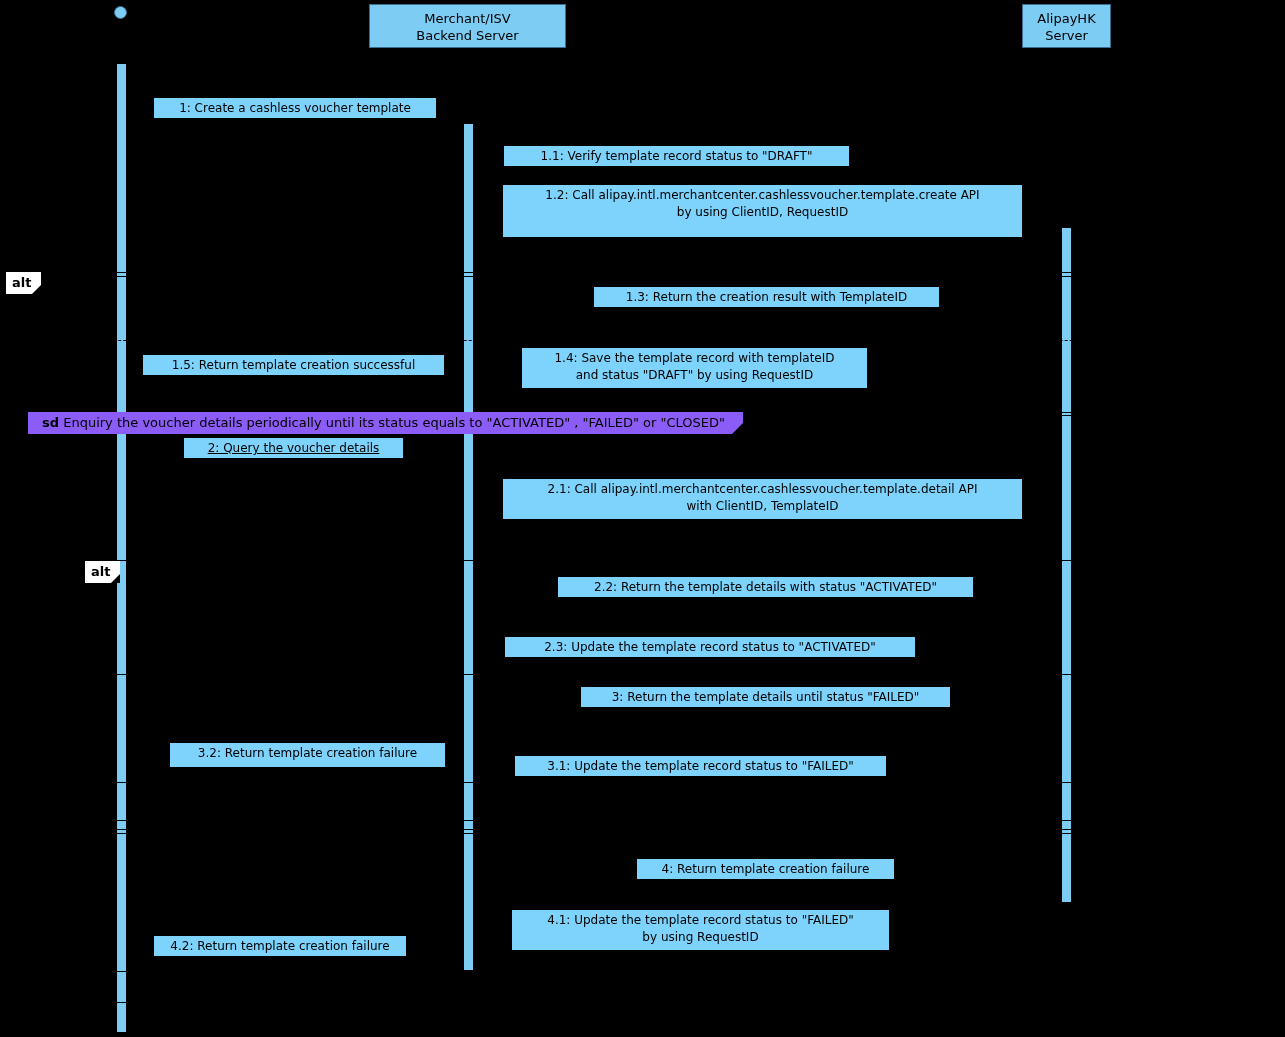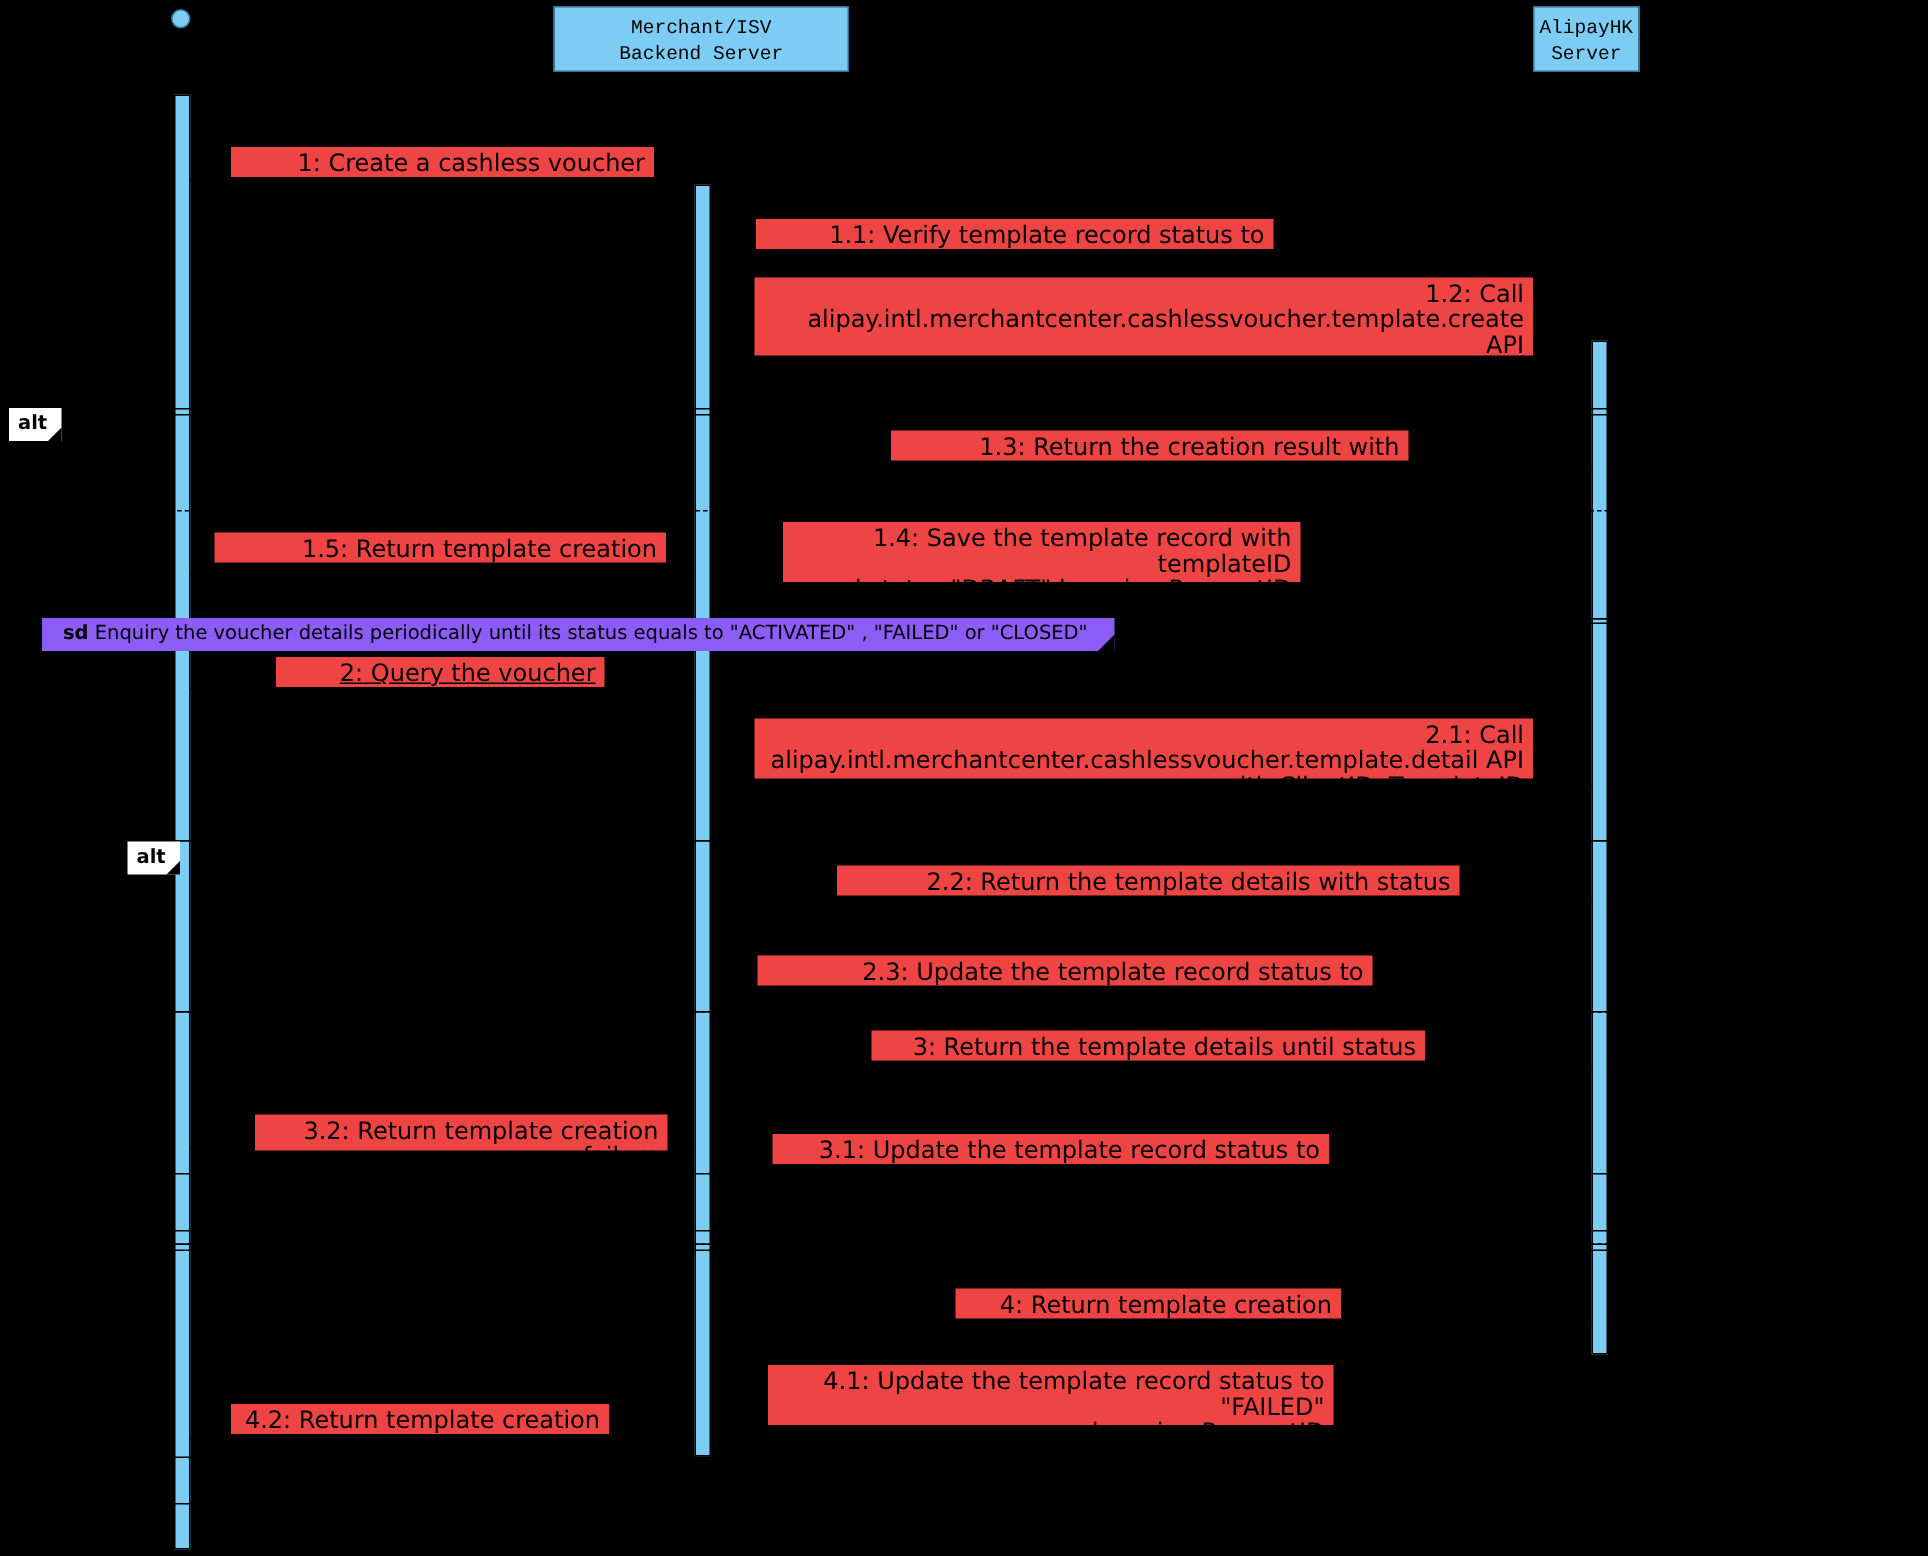--- a/index.html
+++ b/index.html
@@ -20,21 +20,20 @@
     position: absolute;
     background: #7DCCF3;
     border: 1px solid #3a6e8f;
     color: #000000;
     text-align: center;
     font-size: 13px;
     line-height: 17px;
     padding-top: 5px;
     box-sizing: border-box;
     white-space: pre-line;
-    font-family: Liberation Mono, monospace;
   }
   
   .actor-head {
     position: absolute;
     width: 13px;
     height: 13px;
     border-radius: 50%;
     background: #7DCCF3;
     border: 1px solid #3a6e8f;
     box-sizing: border-box;
@@ -59,25 +58,25 @@
   }
   
   .arrow {
     position: absolute;
     height: 1px;
     background: #000000;
   }
   
   .msg {
     position: absolute;
-    background: #ef4444;
-    color: #000000;
-    font-size: 16px;
-    line-height: 17px;
-    text-align: right;
+    background: #7dd3fc;
+    color: #000000;
+    font-size: 12px;
+    line-height: 17px;
+    text-align: center;
     padding: 2px 6px 3px 6px;
     box-sizing: border-box;
     white-space: pre-line;
   }
   
   .frag-tag {
     position: absolute;
     background: #FFFFFF;
     color: #000000;
     font-size: 13px;
@@ -152,21 +151,21 @@
 
   <div class="actor-head" style="left:114px; top:6px;"></div>
   <div class="actor-body" style="left:120px; top:19px; width:1px; height:22px;"></div>
   <div class="actor-body" style="left:108px; top:25px; width:25px; height:1px;"></div>
   <div class="actor-body" style="left:110px; top:41px; width:11px; height:1px;"></div>
   <div class="actor-body" style="left:120px; top:41px; width:11px; height:1px;"></div>
 
   <div class="participant-box" style="left:369px; top:4px; width:197px; height:44px;">Merchant/ISV
 Backend Server</div>
 
-  <div class="participant-box" style="left:1022px; top:4px; width:71px; height:44px;">AlipayHK
+  <div class="participant-box" style="left:1022px; top:4px; width:89px; height:44px;">AlipayHK
 Server</div>
 
   <div class="lifeline" style="left:121px; top:48px; height:985px;"></div>
   <div class="lifeline" style="left:468px; top:48px; height:985px;"></div>
   <div class="lifeline" style="left:1066px; top:48px; height:985px;"></div>
 
   <div class="activation" style="left:116px; top:63px; height:970px;"></div>
   <div class="act-split" style="left:116px; top:276px;"></div>
   <div class="act-split" style="left:116px; top:412px;"></div>
   <div class="act-split" style="left:116px; top:560px;"></div>

